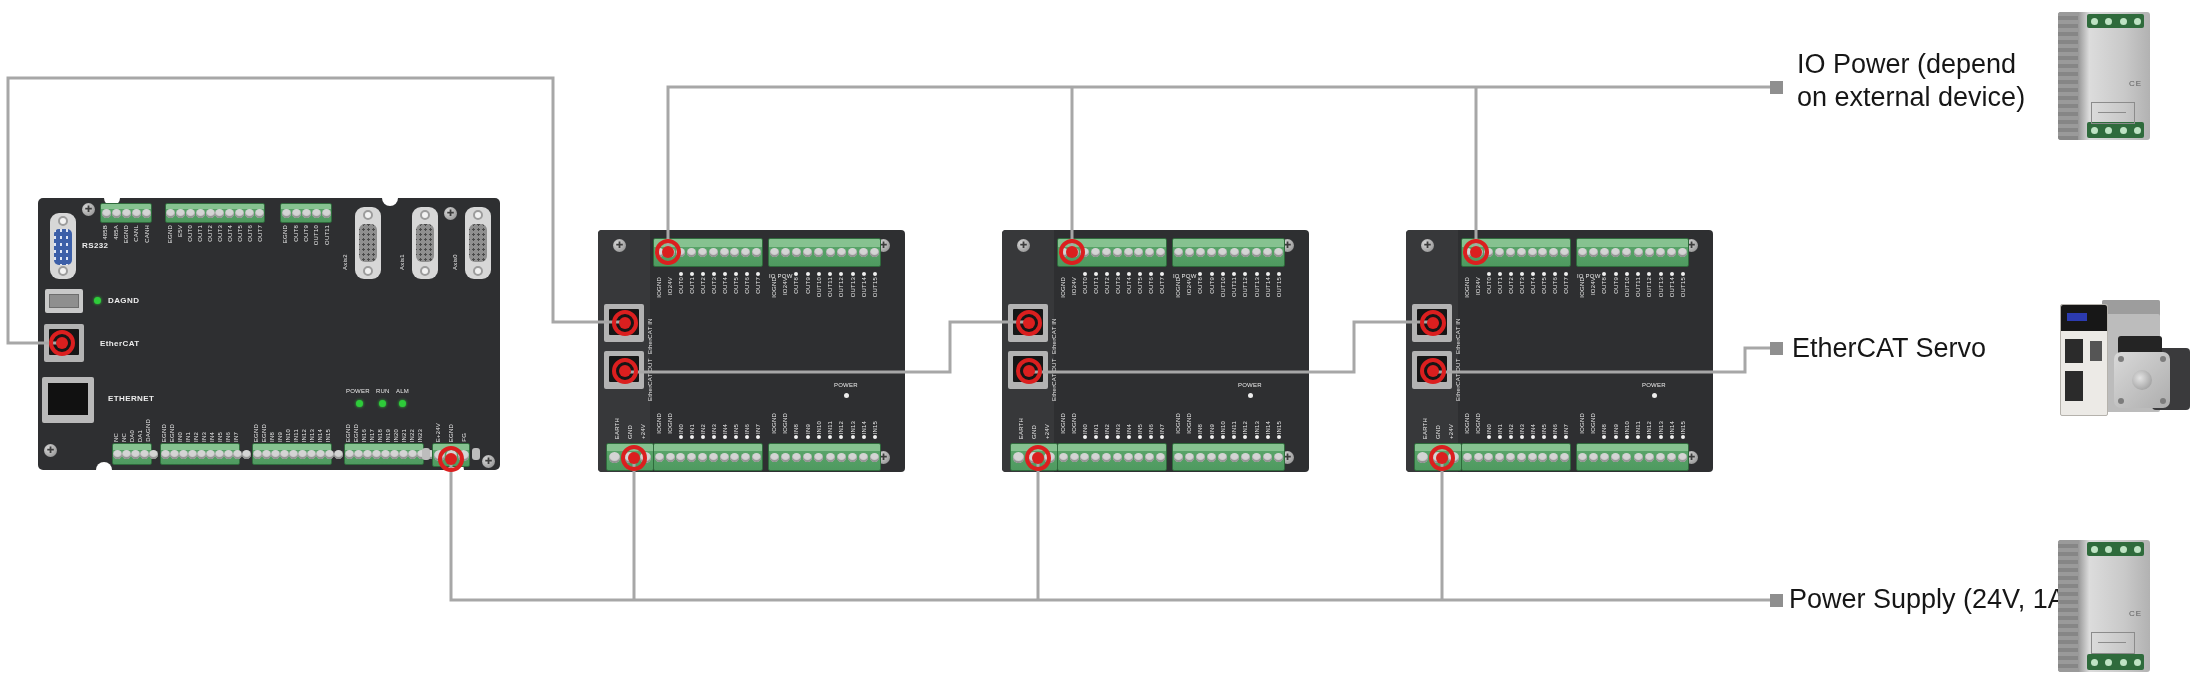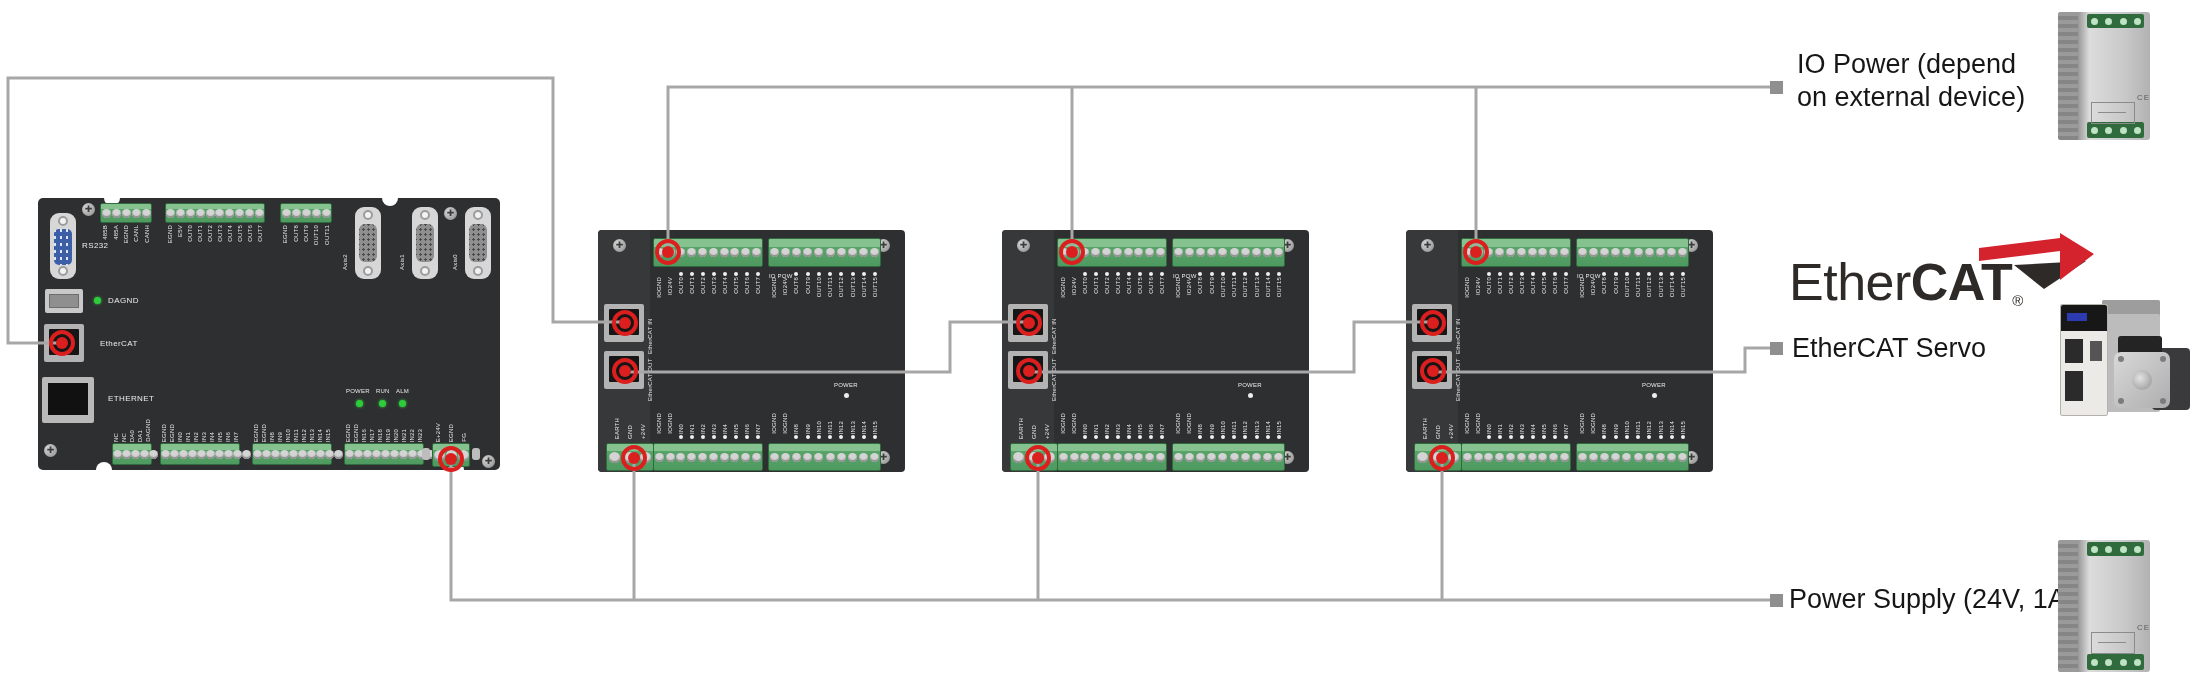--- a/index.html
+++ b/index.html
@@ -32,21 +32,21 @@
   .pdot.hid{visibility:hidden;}
   .rj45{position:absolute;width:40px;height:38px;background:#b3b3b3;border-radius:2px;}
   .rj45::after{content:'';position:absolute;left:5px;right:5px;top:5px;bottom:7px;background:#161616;border-radius:1px;}
   .ring{position:absolute;width:26px;height:26px;border:4px solid var(--highlight-red,#db1f1f);
         border-radius:50%;box-sizing:border-box;z-index:6;}
   .ring::after{content:'';position:absolute;left:3px;top:3px;right:3px;bottom:3px;
         border-radius:50%;background:var(--highlight-red,#db1f1f);}
   .led{position:absolute;width:7px;height:7px;border-radius:50%;background:var(--led-green,#2ecc3a);
        box-shadow:0 0 3px #2ecc3a;}
   .tinylab{position:absolute;font-size:6px;color:#e8e8e8;line-height:1;letter-spacing:.2px;}
-  .wlab{position:absolute;font-size:8px;color:#ececec;letter-spacing:.4px;line-height:1;}
+  .wlab{position:absolute;font-size:8px;color:#ececec;letter-spacing:.4px;line-height:1;font-weight:bold;}
 
   
   #controller{left:38px;top:198px;width:462px;height:272px;}
   .notch{position:absolute;width:16px;height:16px;border-radius:50%;background:#fff;}
   .dsub{position:absolute;width:26px;height:72px;background:#d7d7d7;border-radius:9px;}
   .dsub i{position:absolute;left:8px;width:10px;height:10px;border-radius:50%;background:#f2f2f2;border:2px solid #9c9c9c;box-sizing:border-box;}
   .dsub i.t{top:3px;} .dsub i.b{bottom:3px;}
   .dsub .face{position:absolute;left:4px;top:17px;width:18px;height:38px;background:#8f8f8f;border-radius:6px;
         background-image:radial-gradient(#4a4a4a 1px,transparent 1.2px);background-size:5px 5px;background-position:2px 3px;}
   .db9{position:absolute;width:26px;height:66px;background:#d7d7d7;border-radius:9px;}
@@ -98,21 +98,21 @@
   
   .psu{position:absolute;width:92px;height:128px;z-index:7;}
   .psu .body{position:absolute;inset:0;border-radius:3px;
        background:linear-gradient(90deg,#8d8d8d 0 20%,#dcdcdc 34%,#c9c9c9 72%,#b2b2b2 100%);}
   .psu .fins{position:absolute;left:0;top:0;width:22%;height:100%;
        background:repeating-linear-gradient(180deg,#9a9a9a 0 4px,#868686 4px 8px);border-radius:3px 0 0 3px;}
   .psu .term{position:absolute;left:32%;width:62%;height:14px;background:#2f6b3c;border-radius:2px;
        display:flex;justify-content:space-around;align-items:center;}
   .psu .term.t{top:2px;} .psu .term.b{bottom:2px;height:16px;}
   .psu .term i{width:7px;height:7px;border-radius:50%;background:#bfe3c4;}
-  .psu .ce{position:absolute;right:0;top:52%;font-size:8px;color:#5d5d5d;letter-spacing:1px;margin-top:14px;}
+  .psu .ce{position:absolute;right:8px;top:52%;font-size:8px;color:#5d5d5d;letter-spacing:1px;}
   .psu .diag{position:absolute;left:36%;top:70%;width:42px;height:20px;border:1px solid #8b8b8b;}
   .psu .diag::after{content:'';position:absolute;left:6px;top:9px;width:28px;height:1px;background:#8b8b8b;}
   #psu-bottom{top:540px;height:132px;} #psu-top{top:12px;} #psu-top,#psu-bottom{left:2058px;}
 
   #servo{position:absolute;left:2052px;top:296px;width:139px;height:126px;z-index:7;}
   #servo .drive-back{position:absolute;left:50px;top:4px;width:58px;height:112px;background:#bcbcbc;border-radius:2px;
         box-shadow:inset 0 14px 0 #9d9d9d;}
   #servo .drive{position:absolute;left:8px;top:8px;width:46px;height:110px;background:#eceae6;border:1px solid #b5b2ac;border-radius:2px;}
   #servo .panel{position:absolute;left:0;top:0;width:100%;height:26px;background:#171717;border-radius:2px 2px 0 0;}
   #servo .panel::after{content:'';position:absolute;left:6px;top:8px;width:20px;height:8px;background:#2c3bb0;}
@@ -1289,29 +1289,20 @@
     </div>
     </div>
 
   <div class="note" style="left:1792px;top:332px">EtherCAT Servo</div>
   <div class="note" style="left:1797px;top:48px">
     <div>IO Power (depend</div>
     <div>on external device)</div>
   </div>
   <div class="note" style="left:1789px;top:583px">Power Supply (24V, 1A)</div>
 
-  <div id="logo">
-    <span class="lg">
-      <span>Ether</span><span class="lg-cat">CAT</span><span class="lg-reg">®</span>
-    </span>
-    <svg width="140" height="72" viewBox="0 0 140 72">
-      <polygon points="54,40 126,36 84,64" fill="#2e2a27"></polygon>
-      <polygon points="19,23 100,13 100,8 134,29 100,55 100,26 19,36" fill="#d5232e"></polygon>
-    </svg>
-  </div>
 
   <div class="psu" id="psu-top">
     <div class="body"></div>
     <div class="fins"></div>
     <div class="term t">
         <i></i>
         <i></i>
         <i></i>
         <i></i>
       </div>

